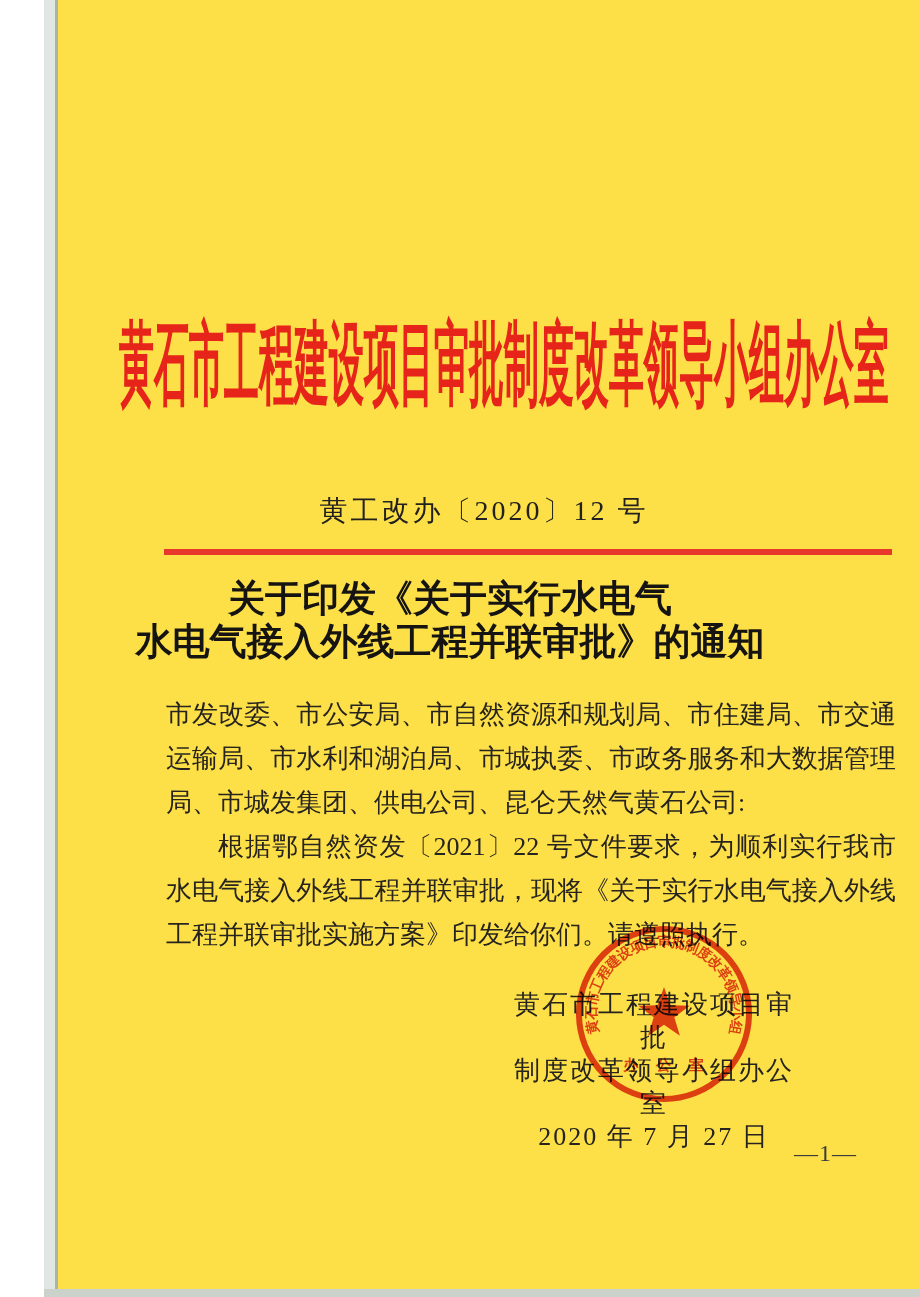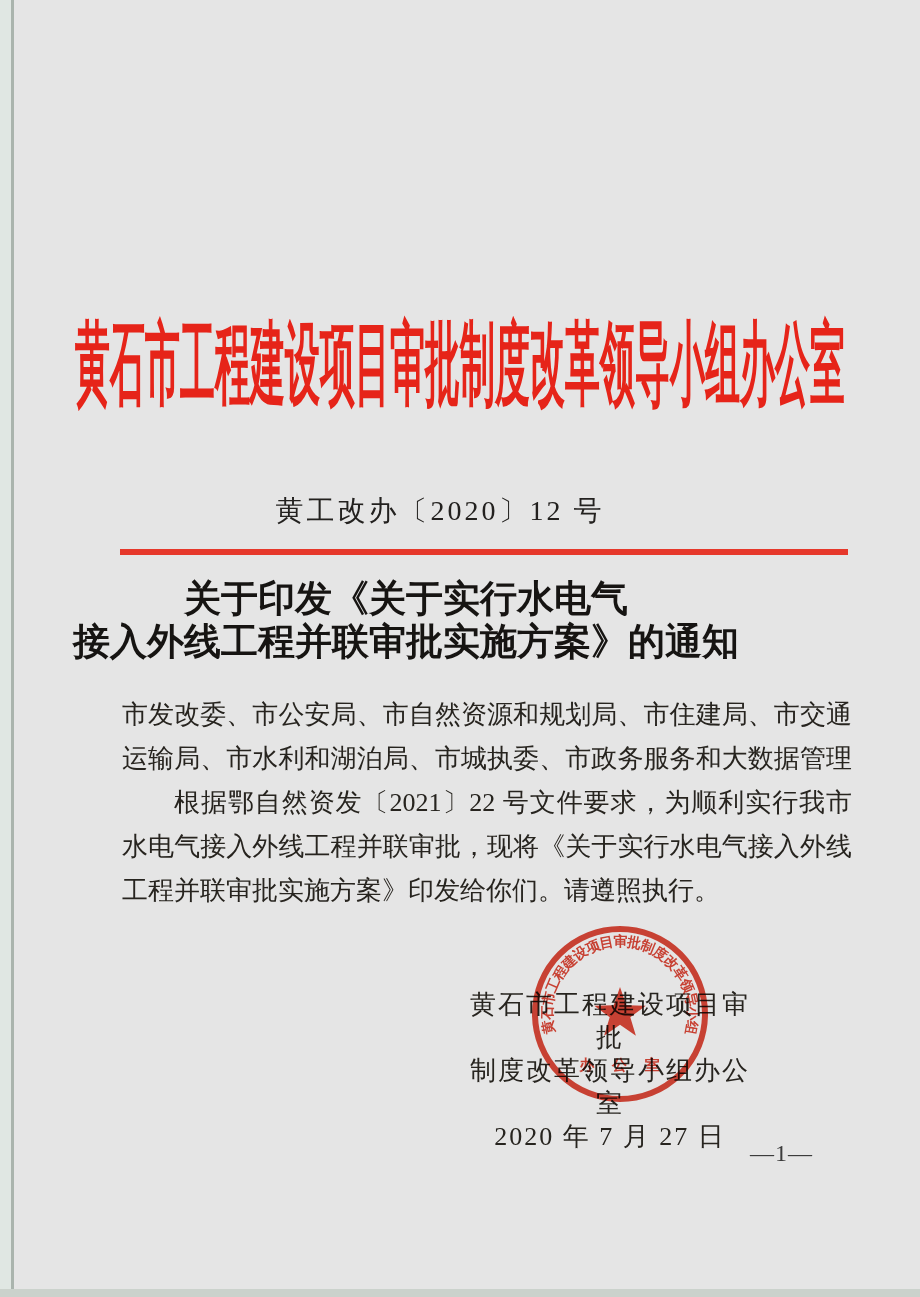--- a/index.html
+++ b/index.html
@@ -2,21 +2,21 @@
 <html><head>
 <meta charset="utf-8">
 <style>
   html,body{margin:0;padding:0;}
   body{
     width:920px;height:1297px;
     background:#ffffff;
     font-family:"Liberation Serif","DejaVu Serif",serif;
     position:relative;overflow:hidden;
   }
-  .page{position:absolute;inset:0;background:#e5e5e5;}
+  .page{position:absolute;inset:0;background:#fde047;margin-left:44px;}
 
   
   .scan-edge-left{position:absolute;left:0;top:0;width:11px;height:1297px;background:#e0e7e3;}
   .scan-line-left{position:absolute;left:11px;top:0;width:3px;height:1297px;background:#aab4ad;}
   .scan-edge-bottom{position:absolute;left:0;top:1289px;width:920px;height:8px;background:#cbd2cc;}
 
   
   .red-header{
     position:absolute;top:320px;left:0;width:920px;
     text-align:center;white-space:nowrap;
@@ -85,26 +85,27 @@
   <div class="scan-edge-bottom"></div>
 
   <div class="red-header">黄石市工程建设项目审批制度改革领导小组办公室</div>
 
   <div class="doc-number">黄工改办〔2020〕12 号</div>
 
   <div class="red-line"></div>
 
   <div class="doc-title">
     <div>关于印发《关于实行水电气</div>
-    <div>接入外线工程并联审批实施方案》的通知</div>
+    <div>水电气接入外线工程并联审批》的通知</div>
   </div>
 
   <div class="body-text">
     <div class="body-line fill">市发改委、市公安局、市自然资源和规划局、市住建局、市交通</div>
     <div class="body-line fill">运输局、市水利和湖泊局、市城执委、市政务服务和大数据管理</div>
+    <div class="body-line">局、市城发集团、供电公司、昆仑天然气黄石公司:</div>
     <div class="body-line fill indent">根据鄂自然资发〔2021〕22 号文件要求，为顺利实行我市</div>
     <div class="body-line fill">水电气接入外线工程并联审批，现将《关于实行水电气接入外线</div>
     <div class="body-line">工程并联审批实施方案》印发给你们。请遵照执行。</div>
   </div>
 
   <div class="signature">
     <div>黄石市工程建设项目审批</div>
     <div>制度改革领导小组办公室</div>
     <div>2020 年 7 月 27 日</div>
   </div>

